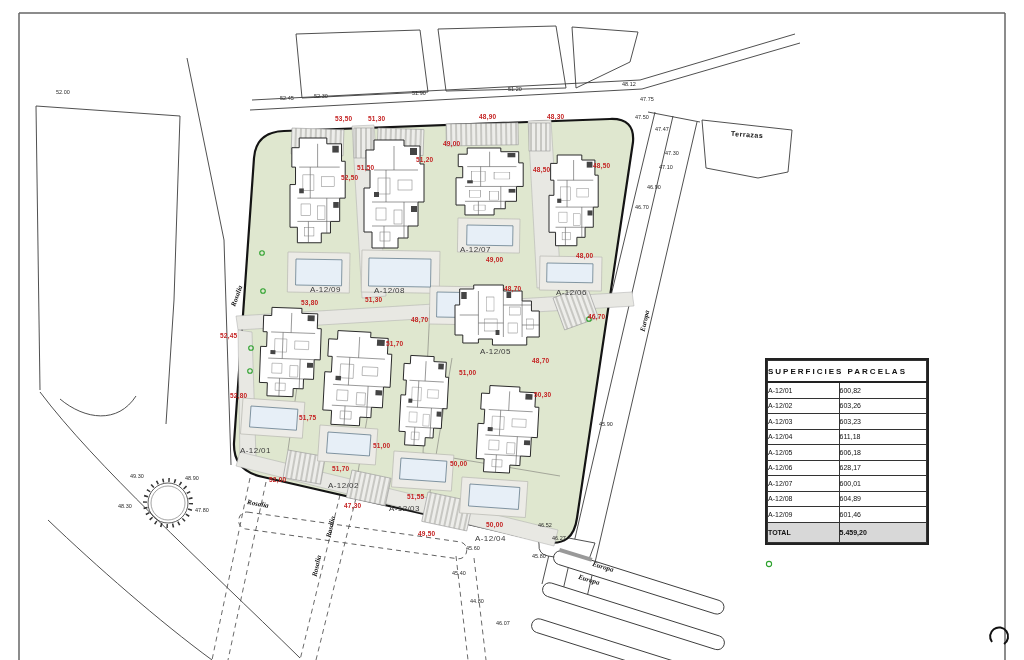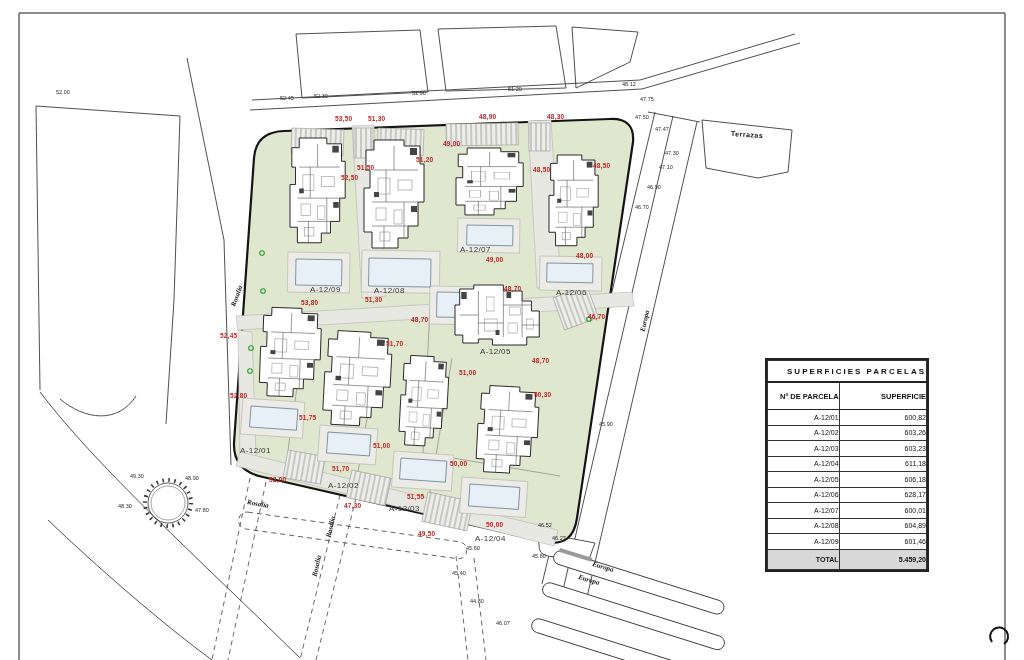--- a/index.html
+++ b/index.html
@@ -9,21 +9,21 @@
   .overlay{position:absolute;left:0;top:0;width:1024px;height:660px;pointer-events:none;}
   .dim{position:absolute;font-size:6.5px;font-weight:bold;color:#c42222;white-space:nowrap;letter-spacing:.2px;}
   .elev{position:absolute;font-size:5.5px;color:#2b2b2b;white-space:nowrap;}
   .plabel{position:absolute;font-size:8px;color:#3a3a3a;letter-spacing:.4px;white-space:nowrap;}
   .street{position:absolute;font-size:7px;font-weight:bold;font-style:italic;
           font-family:"Liberation Serif",serif;color:#111;white-space:nowrap;transform-origin:center;}
   .street.sans{font-style:normal;font-family:"Liberation Sans",sans-serif;letter-spacing:.5px;}
   .ptable{position:absolute;left:765px;top:358px;width:160px;background:#fff;
           border:2px solid #222;border-collapse:collapse;font-family:"Liberation Sans",sans-serif;}
   .ptable table{border-collapse:collapse;width:100%;}
-  .ptable td{border:1px solid #333;text-align:right;font-size:7px;color:#111;height:14.5px;padding:0;margin-left:26px;}
+  .ptable td{border:1px solid #333;text-align:left;font-size:7px;color:#111;height:14.5px;padding:0;margin-left:26px;}
   .ptable .title td{font-size:8px;font-weight:bold;letter-spacing:2px;height:20px;border-bottom:2px solid #222;}
   .ptable .colhead td{font-size:7.5px;font-weight:bold;height:26px;border-bottom:1.5px solid #222;}
   .ptable .total td{background:#d8d8d8;font-weight:bold;height:19px;border-top:1.5px solid #222;}
   .ptable td.c1{width:45%;}
 </style>
 </head>
 <body>
 
 <div class="stage">
 
@@ -258,24 +258,20 @@
   <span class="elev" style="left:496px;top:620px;">46.07</span>
   <span class="elev" style="left:56px;top:89px;">52.00</span>
 </div>
 
 <div class="ptable">
   <table>
     <tbody>
           <tr class="title">
       <td colspan="2">SUPERFICIES PARCELAS</td>
     </tr>
-    <tr class="colhead">
-      <td class="c1">Nº DE PARCELA</td>
-      <td>SUPERFICIE</td>
-    </tr>
     <tr>
             <td class="c1">A-12/01</td>
             <td>600,82</td>
           </tr>
     <tr>
             <td class="c1">A-12/02</td>
             <td>603,26</td>
           </tr>
     <tr>
             <td class="c1">A-12/03</td>

